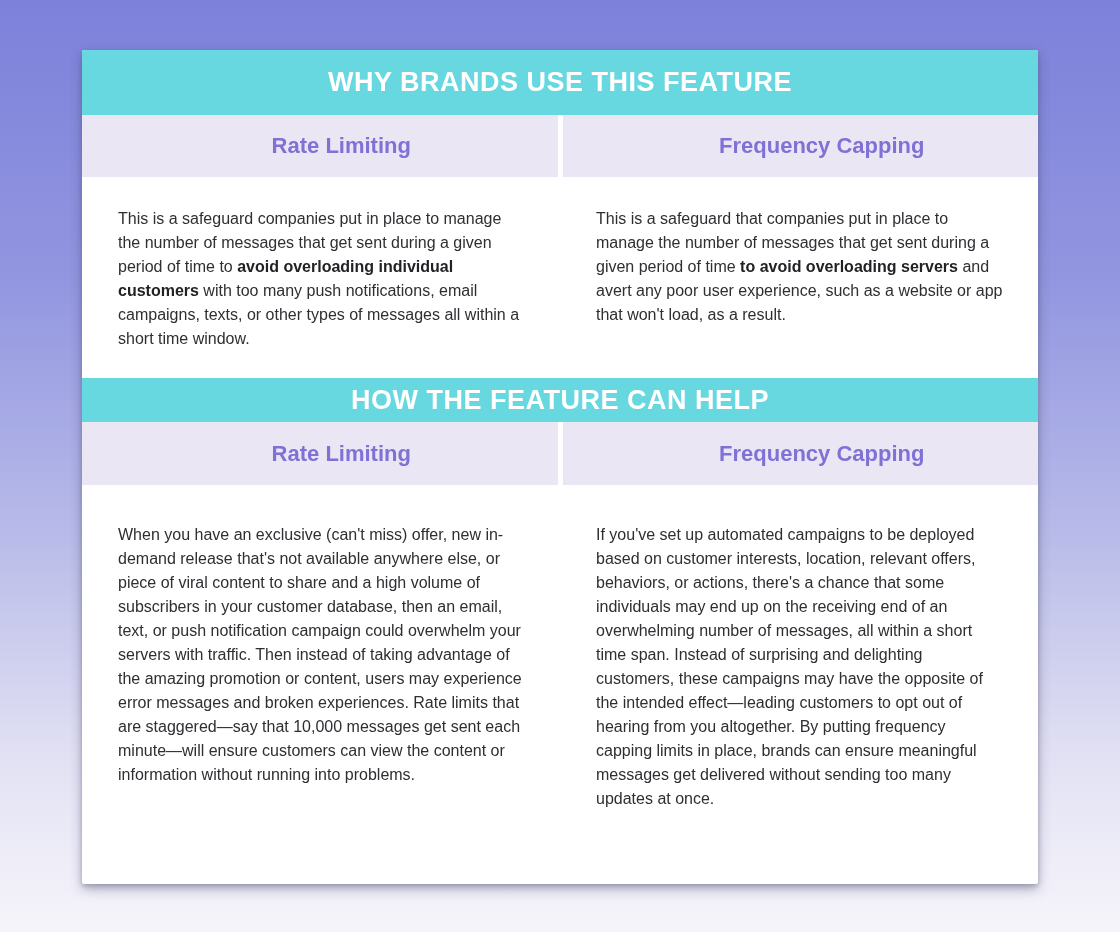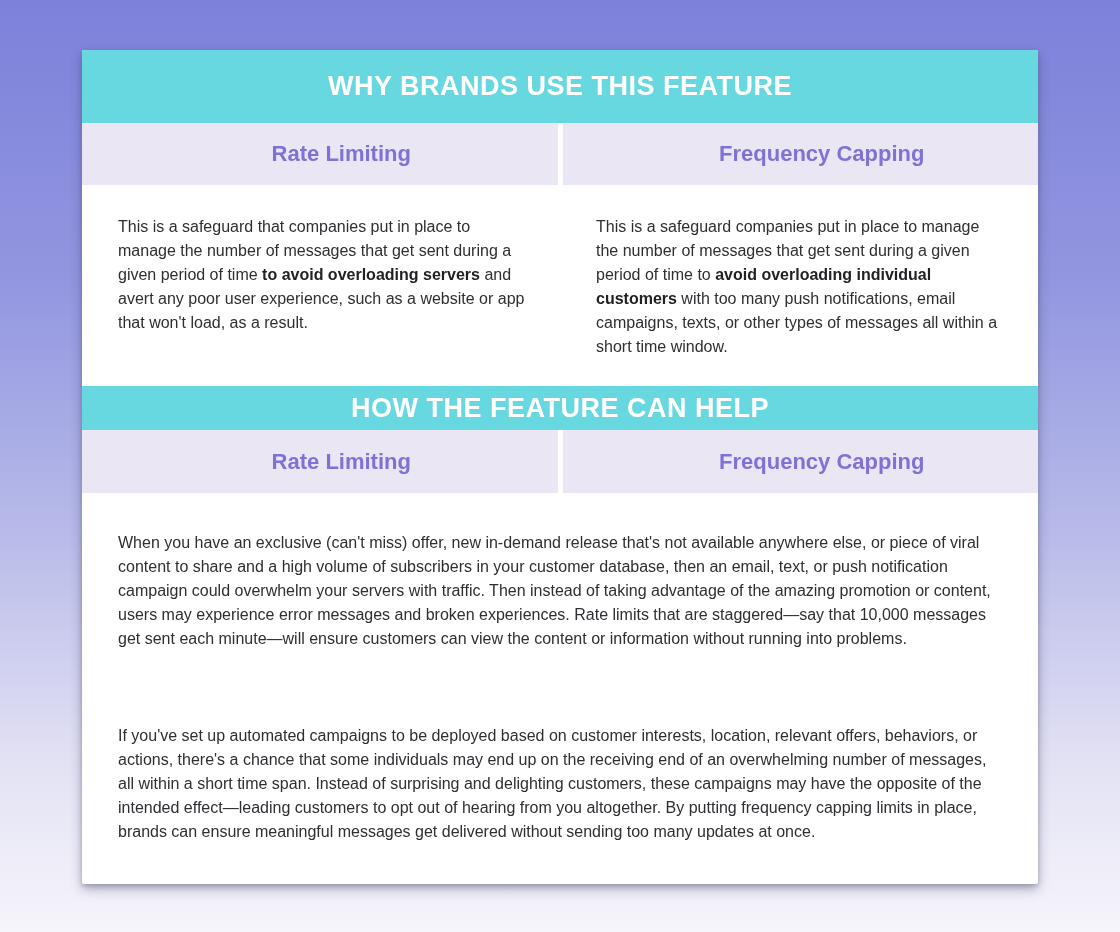--- a/index.html
+++ b/index.html
@@ -34,21 +34,21 @@
     color: var(--header-text, #ffffff);
     font-weight: 700;
     font-size: 27px;
     letter-spacing: 0.5px;
     display: flex;
     align-items: center;
     justify-content: center;
     text-transform: uppercase;
     flex: 0 0 auto;
   }
-  .band.first { height: 73px; }
+  .band.first { height: 65px; }
   .band.second { height: 44px; }
   .subrow {
     display: flex;
     flex: 0 0 auto;
     background: var(--body-bg, #ffffff);
   }
   .subrow.first { height: 62px; }
   .subrow.second { height: 63px; }
   .subcell {
     flex: 1 1 0;
@@ -61,21 +61,21 @@
     justify-content: center;
     padding-left: 43px;
   }
   .subgap { flex: 0 0 5px; background: var(--body-bg, #ffffff); }
   .bodyrow {
     display: flex;
     background: var(--body-bg, #ffffff);
     flex: 0 0 auto;
   }
   .bodyrow.first { height: 201px; }
-  .bodyrow.second { height: 385px; flex-direction: column; }
+  .bodyrow.second { height: 385px; }
   .cell {
     flex: 1 1 0;
     padding: 30px 34px 0 36px;
     color: var(--body-text, #2e2e33);
     font-size: 16px;
     line-height: 24px;
   }
   .bodyrow.second .cell { padding-top: 38px; }
   .cell b { font-weight: 700; color: #222226; }
 </style>
@@ -87,22 +87,22 @@
 
     <div class="band first">WHY BRANDS USE THIS FEATURE</div>
 
     <div class="subrow first">
       <div class="subcell">Rate Limiting</div>
       <div class="subgap"></div>
       <div class="subcell">Frequency Capping</div>
     </div>
 
     <div class="bodyrow first">
+      <div class="cell">This is a safeguard companies put in place to manage the number of messages that get sent during a given period of time to <b>avoid overloading individual customers</b> with too many push notifications, email campaigns, texts, or other types of messages all within a short time window.</div>
       <div class="cell">This is a safeguard that companies put in place to manage the number of messages that get sent during a given period of time <b>to avoid overloading servers</b> and avert any poor user experience, such as a website or app that won't load, as a result.</div>
-      <div class="cell">This is a safeguard companies put in place to manage the number of messages that get sent during a given period of time to <b>avoid overloading individual customers</b> with too many push notifications, email campaigns, texts, or other types of messages all within a short time window.</div>
     </div>
 
     <div class="band second">HOW THE FEATURE CAN HELP</div>
 
     <div class="subrow second">
       <div class="subcell">Rate Limiting</div>
       <div class="subgap"></div>
       <div class="subcell">Frequency Capping</div>
     </div>
 

